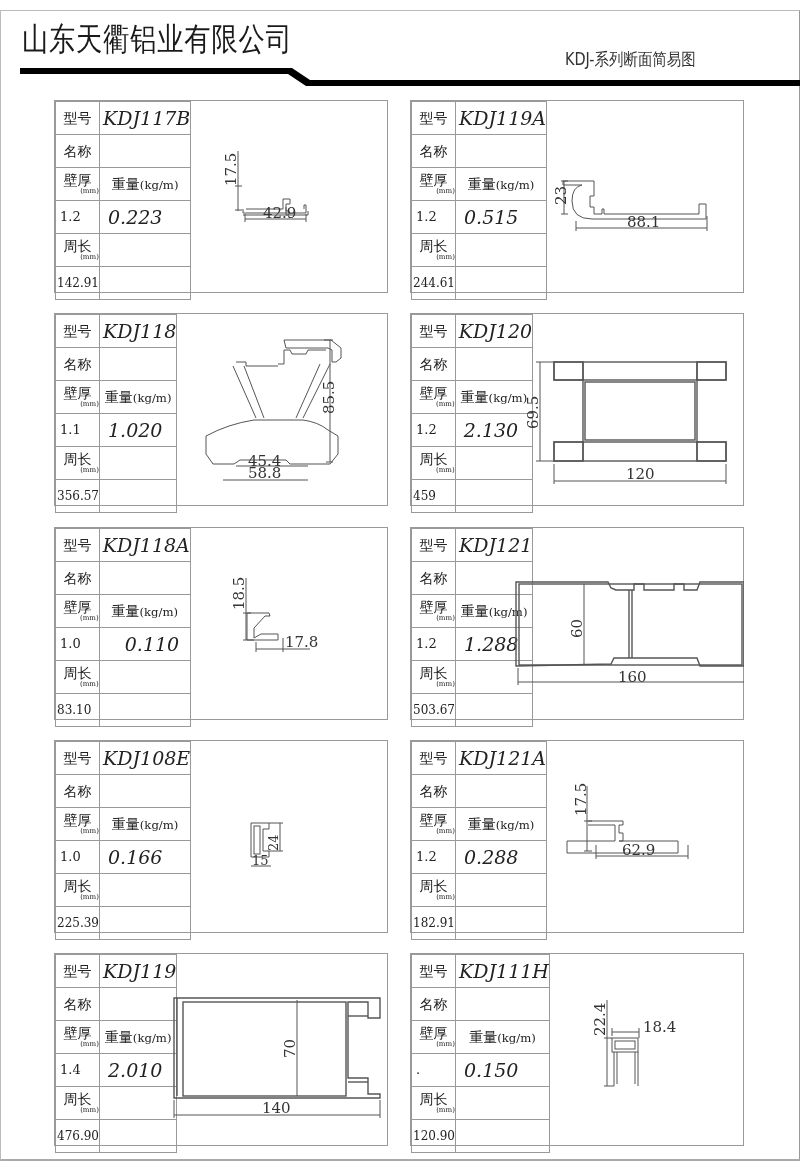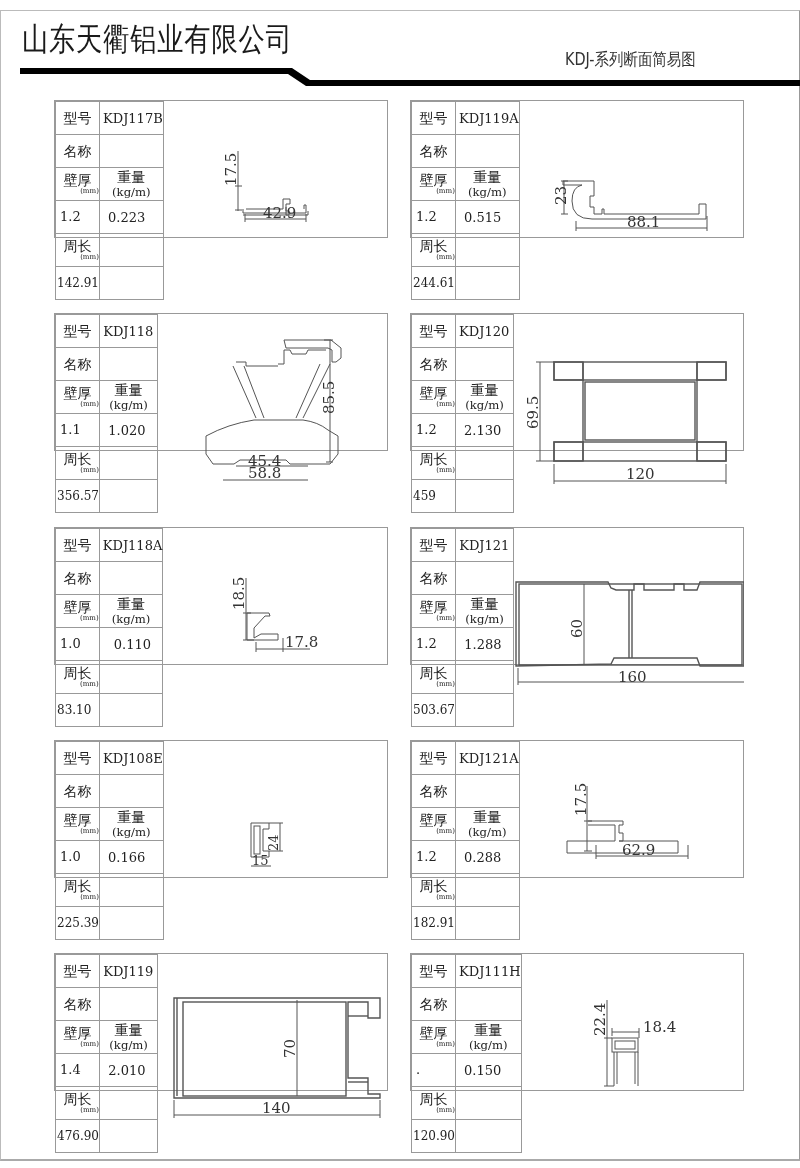--- a/index.html
+++ b/index.html
@@ -1,25 +1,25 @@
 <!DOCTYPE html>
 <html><head>
 <meta charset="utf-8">
 <style>
   html,body{margin:0;padding:0;background:#fff;}
   body{width:800px;height:1168px;position:relative;overflow:hidden;font-family:"DejaVu Serif","Liberation Serif",serif;color:#222;}
   .frame{position:absolute;left:0;top:10px;width:798px;height:1148px;border:1px solid #bbb;border-right:2px solid #999;border-bottom:2px solid #aaa;}
   .company{position:absolute;left:22px;top:18px;font-size:32px;letter-spacing:1px;font-family:"DejaVu Sans","Liberation Sans",sans-serif;color:#1a1a1a;transform:scaleX(0.82);transform-origin:left top;}
   .subtitle{position:absolute;left:565px;top:48px;font-size:17px;font-family:"DejaVu Sans","Liberation Sans",sans-serif;color:#333;transform:scaleX(0.85);transform-origin:left top;}
   .rule{position:absolute;left:0;top:0;}
-  .card{position:absolute;width:334px;height:138px;border:1px solid #999;box-sizing:border-box;background:#fff;}
+  .card{position:absolute;width:334px;height:193px;border:1px solid #999;box-sizing:border-box;background:#fff;}
   .card table{position:absolute;left:0;top:0;border-collapse:collapse;width:103px;height:192px;}
   .card td{border:1px solid #999;padding:0;height:32px;font-size:13px;vertical-align:middle;}
   .card td.k{width:40px;text-align:center;font-size:14px;line-height:14px;}
-  .card td.v{width:60px;padding-left:3px;font-size:13px;}
+  .card td.v{width:60px;padding-left:3px;font-size:19px;font-style:italic;}
   .card td.k small,.card td.v small{display:block;font-size:7px;line-height:8px;margin-left:24px;}
   .card td.w{text-align:center;font-size:14px;line-height:14px;}
   .card td.num{font-size:13px;padding-left:4px;}
   .card td.per{font-size:12px;padding-left:1px;border-radius:11px;}
   .card svg{position:absolute;left:103px;top:0;width:230px;height:192px;}
   .dim{font-size:15px;fill:#333;font-family:"DejaVu Serif","Liberation Serif",serif;}
 </style>
 </head>
 <body>
 
@@ -229,21 +229,21 @@
       <tr>
         <td class="k"><span>名称</span></td>
         <td class="v"><span></span></td>
       </tr>
       <tr>
         <td class="k"><span>壁厚</span><small>(mm)</small></td>
         <td class="w"><span>重量</span><small>(kg/m)</small></td>
       </tr>
       <tr>
         <td class="k num" style="text-align:left"><span>1.0</span></td>
-        <td class="v" style="padding-left:14px"><span>0.110</span></td>
+        <td class="v" style="padding-left:25px"><span>0.110</span></td>
       </tr>
       <tr>
         <td class="k"><span>周长</span><small>(mm)</small></td>
         <td class="v"></td>
       </tr>
       <tr>
         <td class="k per" style="text-align:left"><span>83.10</span></td>
         <td class="v"></td>
       </tr>
     </tbody>

